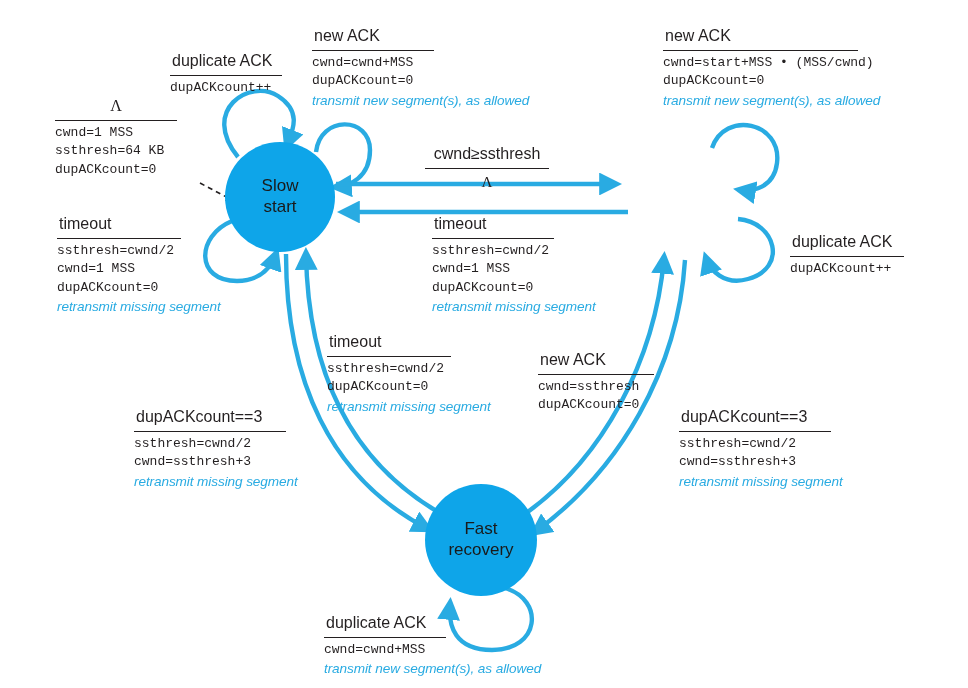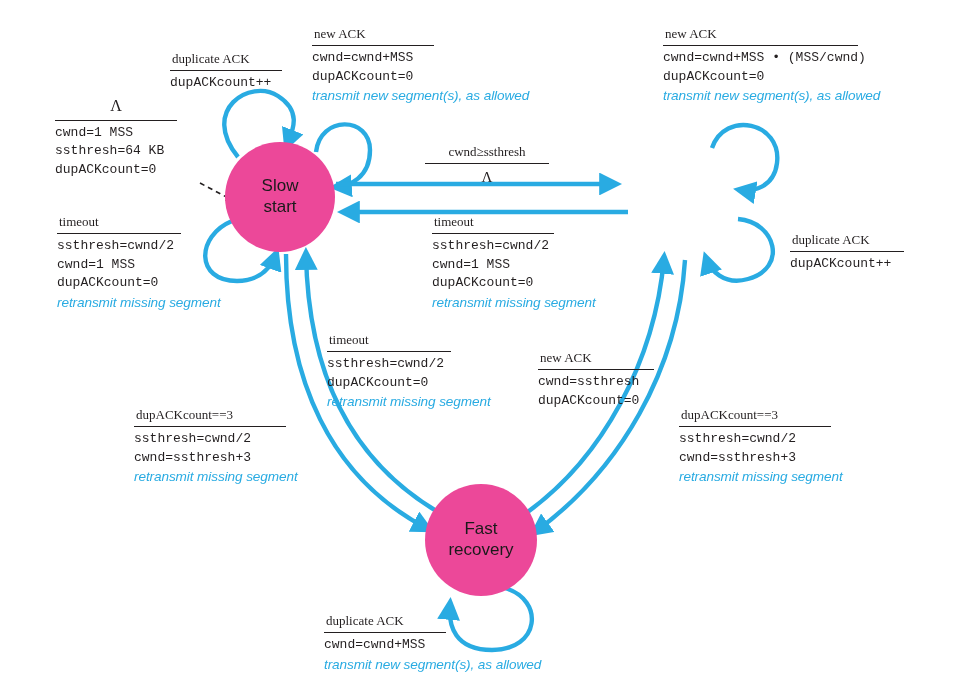--- a/index.html
+++ b/index.html
@@ -24,21 +24,21 @@
     position: absolute;
     left: 0;
     top: 0;
     width: 968px;
     height: 688px;
   }
   
   .state-node {
     position: absolute;
     border-radius: 50%;
-    background: #ec4899;
+    background: #0ea5e9;
     display: flex;
     flex-direction: column;
     align-items: center;
     justify-content: center;
     text-align: center;
     color: #1a1a1a;
     font-family: "Liberation Sans", sans-serif;
     font-size: 17px;
     line-height: 1.22;
     z-index: 3;
@@ -52,22 +52,22 @@
     font-family: "Liberation Mono", monospace;
     font-size: 13.2px;
     color: #231f20;
     line-height: 1.42;
     white-space: nowrap;
   }
   .tlabel .event {
     display: inline-block;
     padding: 0 2px 2px 2px;
     border-bottom: 1.3px solid #231f20;
-    font-family: Liberation Serif, serif;
-    font-size: 13px;
+    font-family: Liberation Sans, sans-serif;
+    font-size: 16px;
     color: #231f20;
     margin-bottom: 3px;
   }
   .tlabel .actions {
     padding-top: 2px;
   }
   .tlabel .act {
     display: block;
     font-family: "Liberation Mono", monospace;
     font-size: 13px;
@@ -166,21 +166,21 @@
     <span class="actions">
       <span class="act">cwnd=cwnd+MSS</span>
       <span class="act">dupACKcount=0</span>
       <span class="act italicblue">transmit new segment(s), as allowed</span>
     </span>
   </div>
 
   <div class="tlabel" style="left:663px; top:25px;">
     <span class="event" style="min-width:191px;">new ACK</span>
     <span class="actions">
-      <span class="act">cwnd=cwnd+MSS • (MSS/cwnd)</span>
+      <span class="act">cwnd=start+MSS • (MSS/cwnd)</span>
       <span class="act">dupACKcount=0</span>
       <span class="act italicblue">transmit new segment(s), as allowed</span>
     </span>
   </div>
 
   <div class="tlabel" style="left:57px; top:213px;">
     <span class="event" style="min-width:120px;">timeout</span>
     <span class="actions">
       <span class="act">ssthresh=cwnd/2</span>
       <span class="act">cwnd=1 MSS</span>

